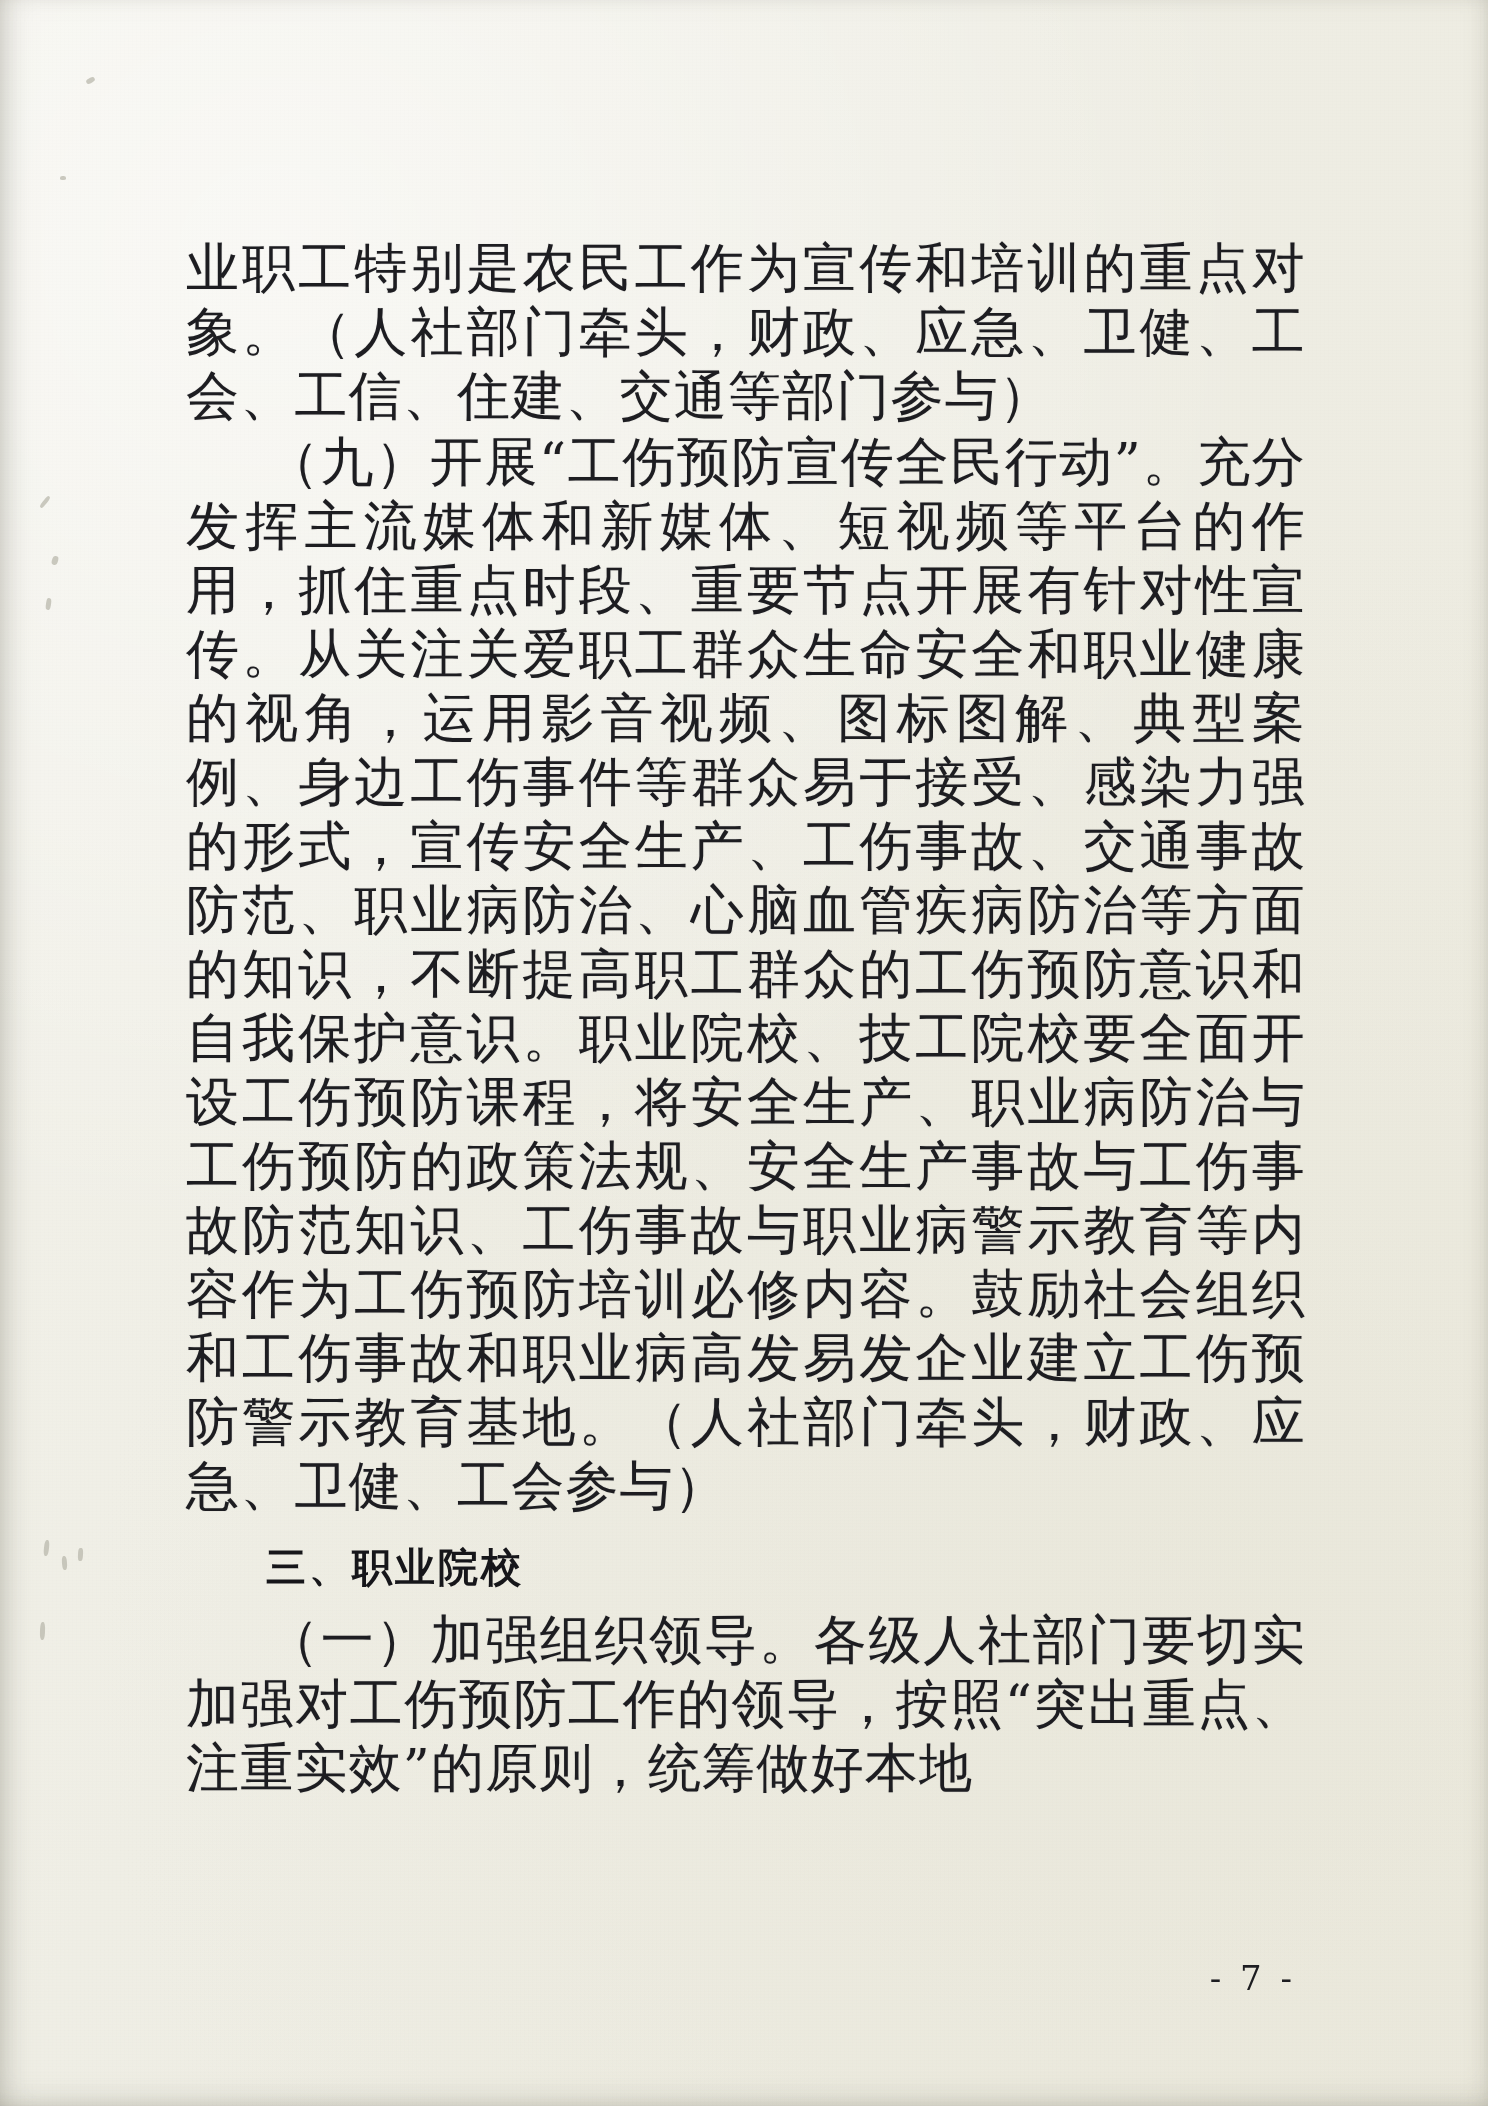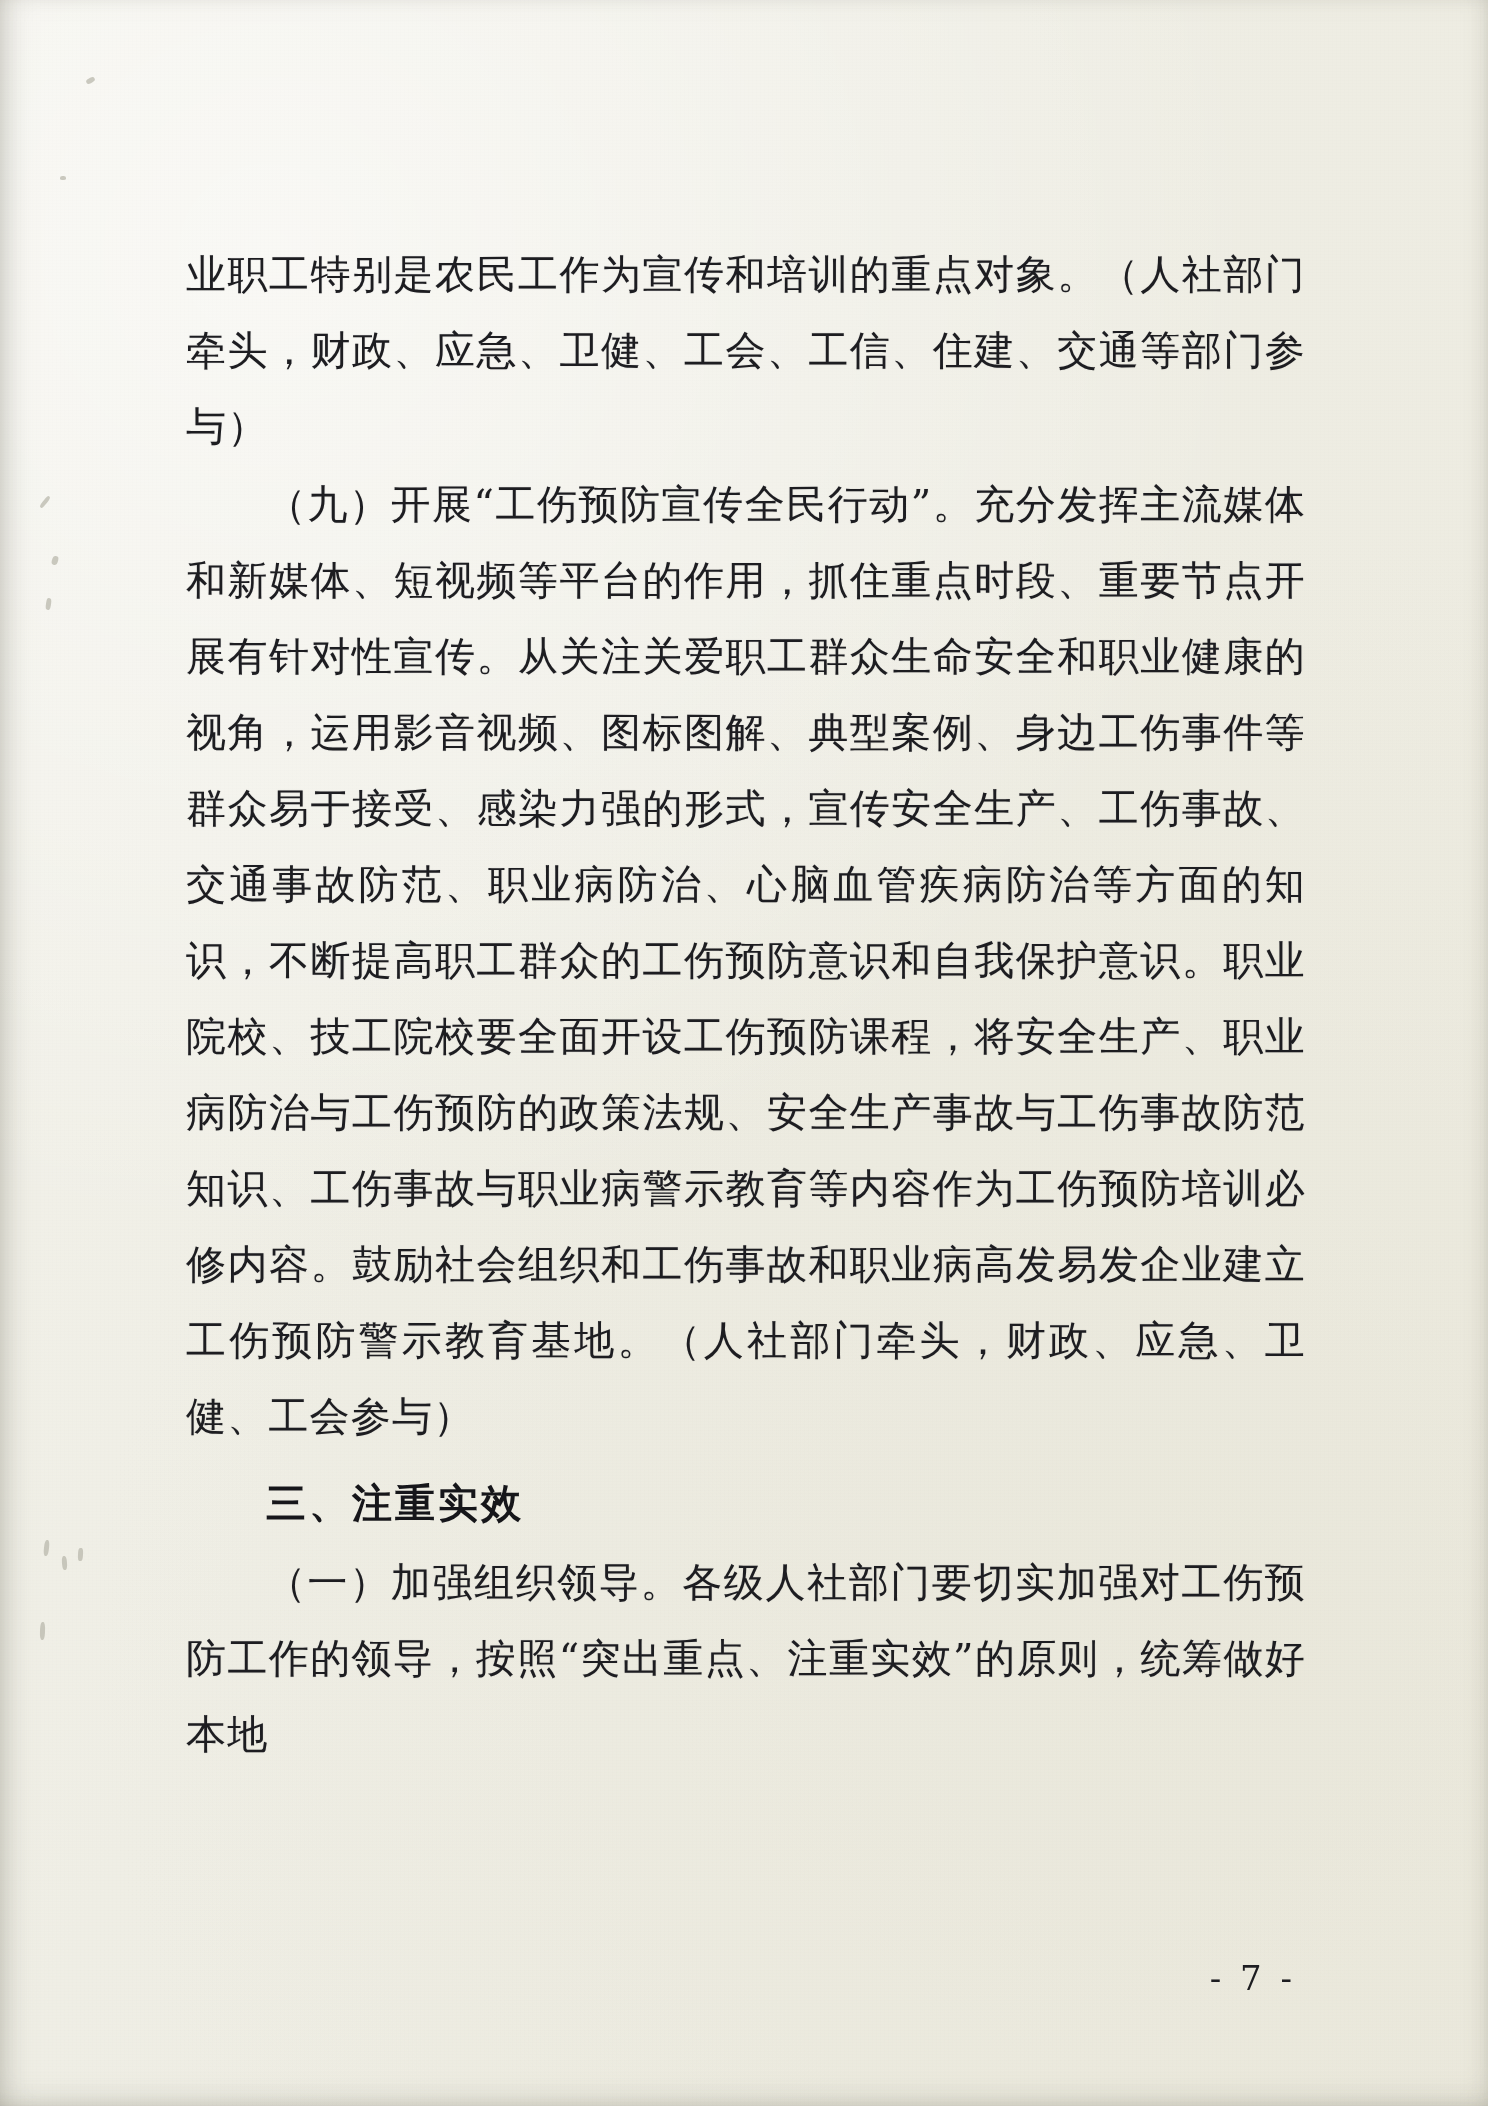--- a/index.html
+++ b/index.html
@@ -35,22 +35,22 @@
       repeating-linear-gradient(90deg, rgba(0,0,0,0.010) 0px, rgba(0,0,0,0.010) 1px, rgba(255,255,255,0) 1px, rgba(255,255,255,0) 4px);
   }
   .content {
     position: absolute;
     left: 186px;
     top: 236px;
     width: 1120px;
   }
   p.para {
     margin: 0 0 2px 0;
-    font-size: 40px;
-    line-height: 76px;
+    font-size: 53px;
+    line-height: 64px;
     letter-spacing: 1.2px;
     color: #1d1d21;
     text-align: justify;
     text-align-last: left;
     font-family: "DejaVu Serif", serif;
     text-shadow: 0 0 1px rgba(40,40,50,0.25);
   }
   p.indent {
     text-indent: 80px;
   }
@@ -114,21 +114,21 @@
   <div class="speck s7"></div>
   <div class="speck s8"></div>
   <div class="speck s9"></div>
 
   <div class="content">
     <p class="para">业职工特别是农民工作为宣传和培训的重点对象。（人社部门牵头，财政、应急、卫健、工会、工信、住建、交通等部门参与）</p>
 
 
     <p class="para indent">（九）开展“工伤预防宣传全民行动”。充分发挥主流媒体和新媒体、短视频等平台的作用，抓住重点时段、重要节点开展有针对性宣传。从关注关爱职工群众生命安全和职业健康的视角，运用影音视频、图标图解、典型案例、身边工伤事件等群众易于接受、感染力强的形式，宣传安全生产、工伤事故、交通事故防范、职业病防治、心脑血管疾病防治等方面的知识，不断提高职工群众的工伤预防意识和自我保护意识。职业院校、技工院校要全面开设工伤预防课程，将安全生产、职业病防治与工伤预防的政策法规、安全生产事故与工伤事故防范知识、工伤事故与职业病警示教育等内容作为工伤预防培训必修内容。鼓励社会组织和工伤事故和职业病高发易发企业建立工伤预防警示教育基地。（人社部门牵头，财政、应急、卫健、工会参与）</p>
 
-    <p class="heading">三、注重实效</p>
+    <p class="heading">三、职业院校</p>
 
     <p class="para indent">（一）加强组织领导。各级人社部门要切实加强对工伤预防工作的领导，按照“突出重点、注重实效”的原则，统筹做好本地</p>
   </div>
 
   <div class="page-number">- 7 -</div>
 
   <div class="edge-shadow"></div>
 </div>
 
 </body></html>

